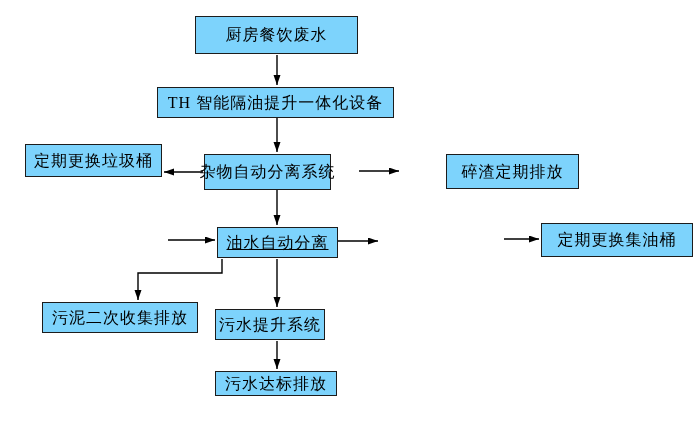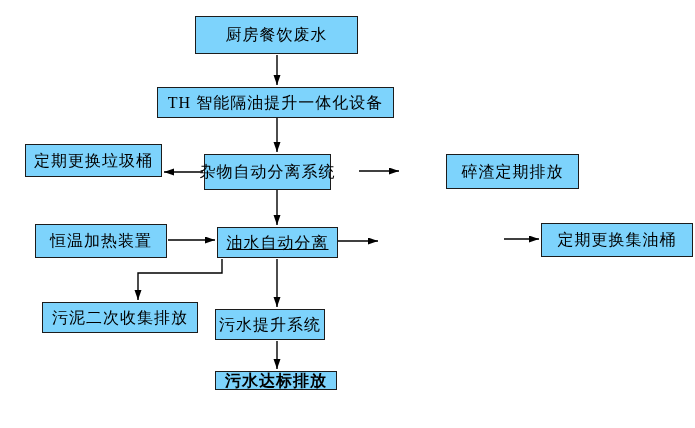--- a/index.html
+++ b/index.html
@@ -29,21 +29,21 @@
   #n-device    {left:157px;top:87px; width:237px;height:31px;}
   #n-debris    {left:204px;top:154px;width:127px;height:36px;}
   #n-trash     {left:25px; top:144px;width:137px;height:33px;}
   #n-residue   {left:401px;top:154px;width:133px;height:35px;margin-left:45px;}
   #n-heater    {left:35px; top:224px;width:132px;height:34px;}
   #n-oilwater  {left:217px;top:227px;width:121px;height:31px;text-decoration:underline;}
   #n-grease    {left:380px;top:223px;width:124px;height:34px;}
   #n-oilbarrel {left:541px;top:223px;width:152px;height:34px;}
   #n-sludge    {left:42px; top:302px;width:156px;height:31px;}
   #n-lift      {left:215px;top:309px;width:110px;height:31px;}
-  #n-discharge {left:215px;top:371px;width:122px;height:19px;font-weight:bold;}
+  #n-discharge {left:215px;top:371px;width:122px;height:25px;}
 
   .spell-dots{
     position:absolute;
     left:9px;bottom:3px;
     width:27px;height:0;
     border-bottom:2px dotted #222222;
   }
   svg.arrows{
     position:absolute;left:0;top:0;
     pointer-events:none;
@@ -91,23 +91,20 @@
   </div>
 
   <div class="node" id="n-trash">
     <span>定期更换垃圾桶</span>
   </div>
 
   <div class="node" id="n-residue">
     <span>碎渣定期排放</span>
   </div>
 
-  <div class="node" id="n-heater">
-    <span>恒温加热装置</span>
-  </div>
 
   <div class="node" id="n-oilwater">
     <span>油水自动分离</span>
   </div>
 
 
   <div class="node" id="n-sludge">
     <span>污泥二次收集排放</span>
   </div>
 

